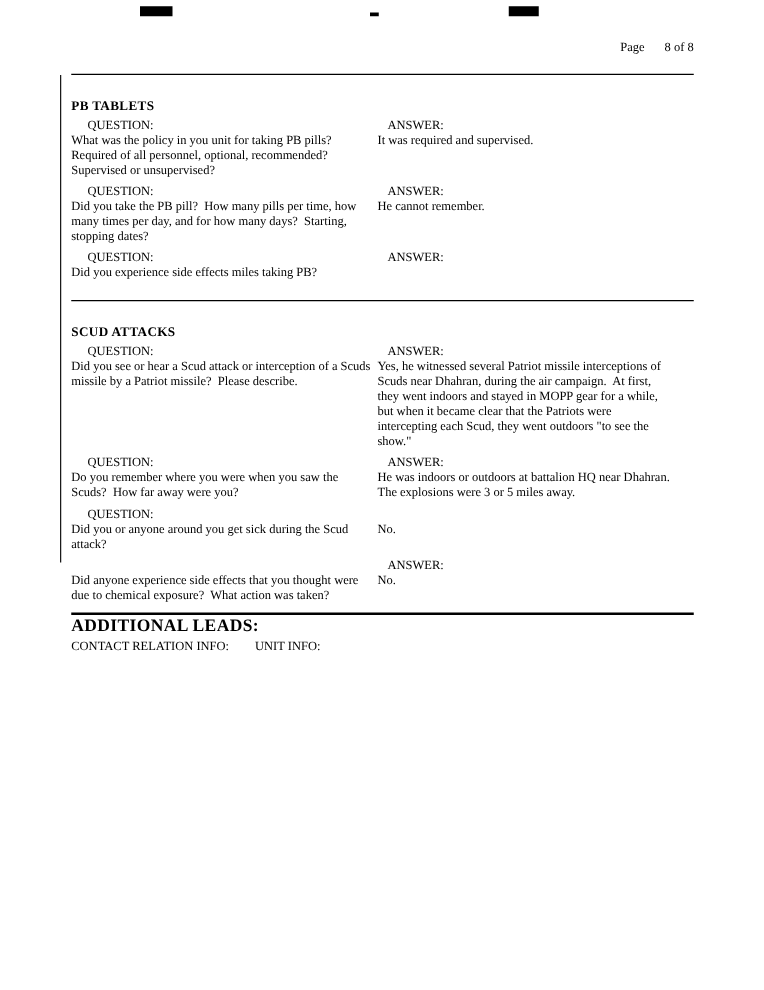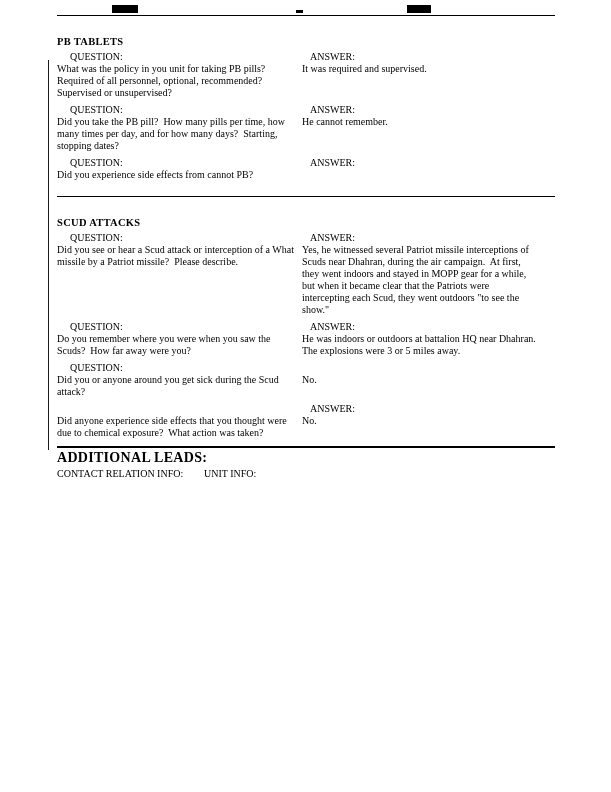--- a/index.html
+++ b/index.html
@@ -82,20 +82,23 @@
 <body>
 
 <div class="page">
   <div class="artifact a1"></div>
   <div class="artifact a2"></div>
   <div class="artifact a3"></div>
   <div class="vline"></div>
 
   <div class="content">
 
+    <div class="header">
+      <span>Page</span><span class="pagenum">8 of 8</span>
+    </div>
 
     <div class="section">
       <div class="section-title">PB TABLETS</div>
 
       <div class="pair">
         <div>
           <div class="lbl qlbl">QUESTION:</div>
           <div class="txt">What was the policy in you unit for taking PB pills?
 Required of all personnel, optional, recommended?
 Supervised or unsupervised?</div>
@@ -115,36 +118,36 @@
         </div>
         <div>
           <div class="lbl albl">ANSWER:</div>
           <div class="txt">He cannot remember.</div>
         </div>
       </div>
 
       <div class="pair">
         <div>
           <div class="lbl qlbl">QUESTION:</div>
-          <div class="txt">Did you experience side effects from cannot PB?</div>
+          <div class="txt">Did you experience side effects miles taking PB?</div>
         </div>
         <div>
           <div class="lbl albl">ANSWER:</div>
           <div class="txt"></div>
         </div>
       </div>
     </div>
 
     <div class="section">
       <div class="section-title">SCUD ATTACKS</div>
 
       <div class="pair">
         <div>
           <div class="lbl qlbl">QUESTION:</div>
-          <div class="txt">Did you see or hear a Scud attack or interception of a What
+          <div class="txt">Did you see or hear a Scud attack or interception of a Scuds
 missile by a Patriot missile?  Please describe.</div>
         </div>
         <div>
           <div class="lbl albl">ANSWER:</div>
           <div class="txt">Yes, he witnessed several Patriot missile interceptions of
 Scuds near Dhahran, during the air campaign.  At first,
 they went indoors and stayed in MOPP gear for a while,
 but when it became clear that the Patriots were
 intercepting each Scud, they went outdoors "to see the
 show."</div>

